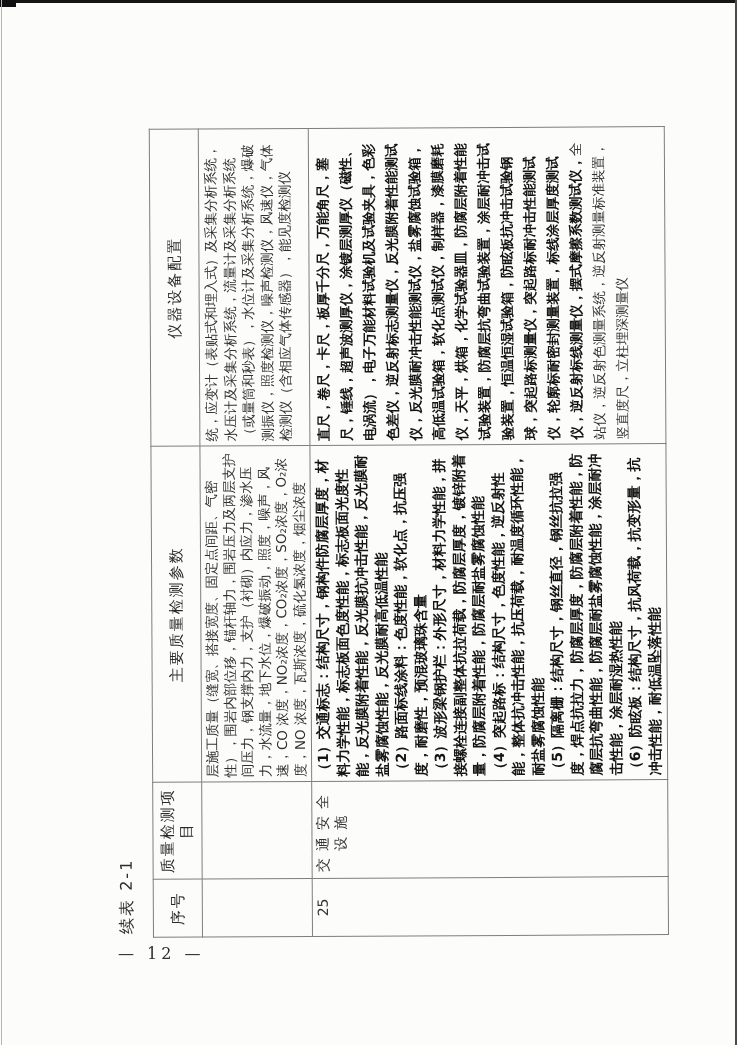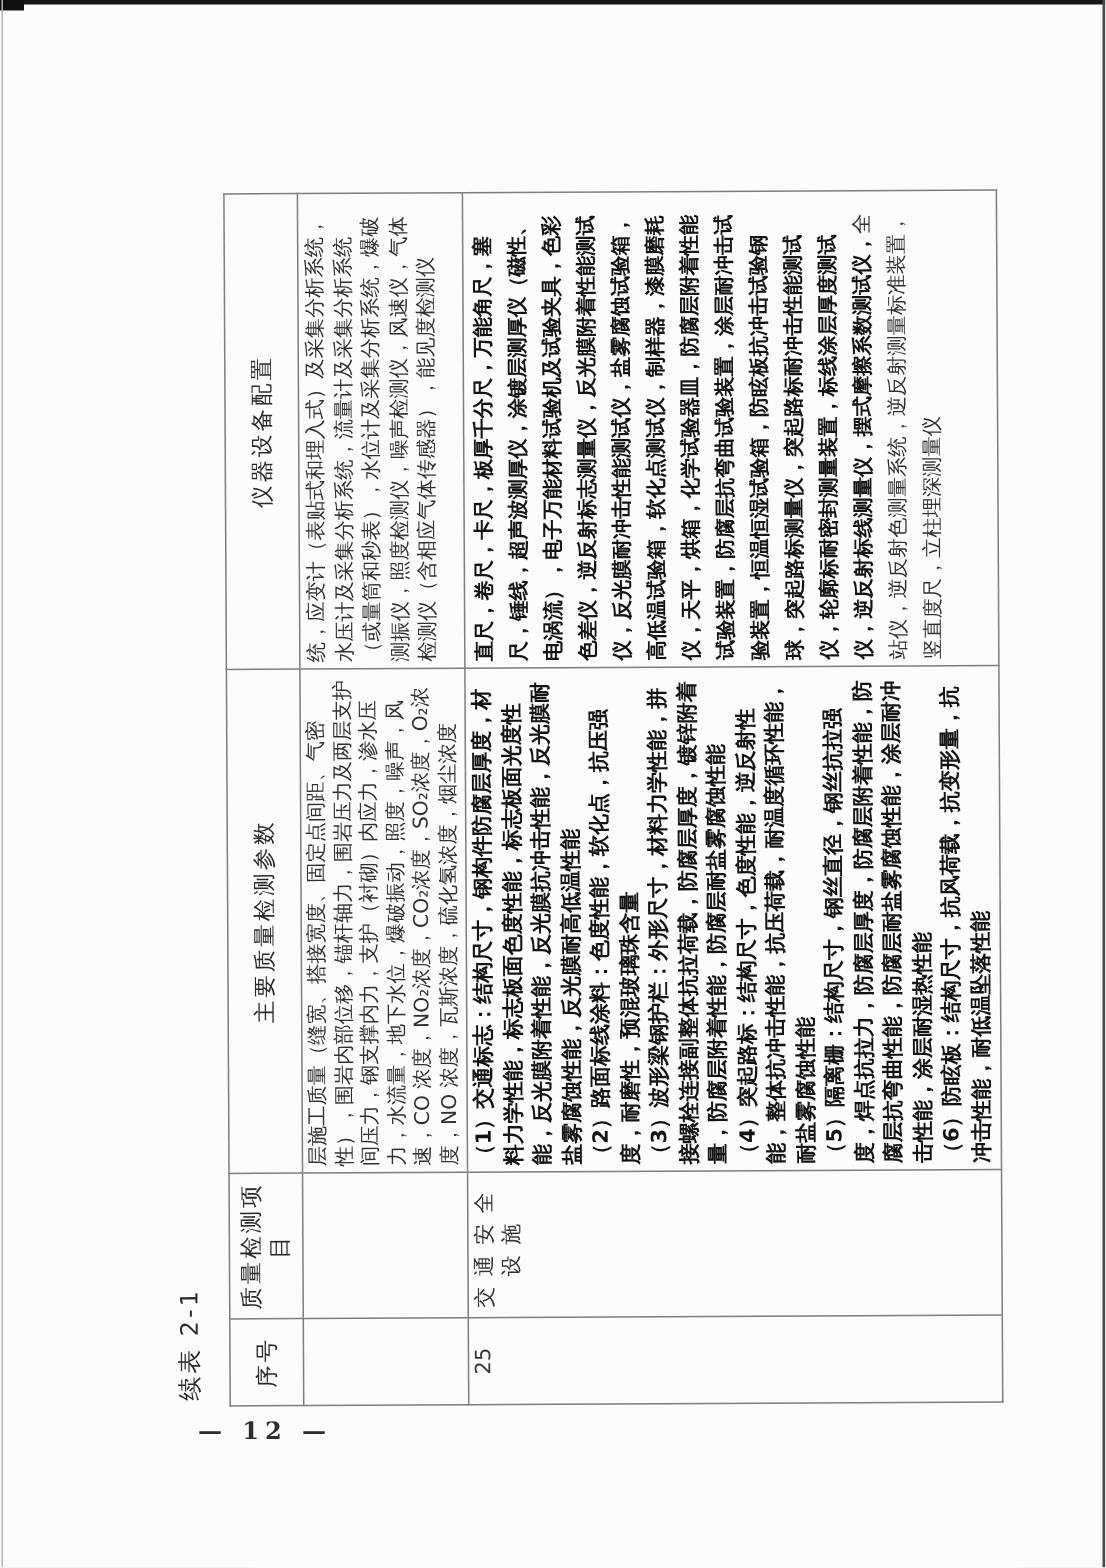--- a/index.html
+++ b/index.html
@@ -85,26 +85,25 @@
   td.instrB{
     font-size:13.5px;
     line-height:23px;
   }
   td.instrB .tail{
     font-weight:400;
     color:#30302e;
   }
   .footer{
     position:absolute;
-    left:132px;top:944px;
+    left:118px;top:944px;
     font-family:"DejaVu Serif",serif;
     font-size:16px;
     letter-spacing:4px;
     color:#2e2e2e;
-    font-weight:bold;
   }
 </style>
 </head>
 <body>
 
 <div class="page">
 
   <div class="artifact-top"></div>
   <div class="artifact-corner"></div>
   <div class="artifact-right"></div>

